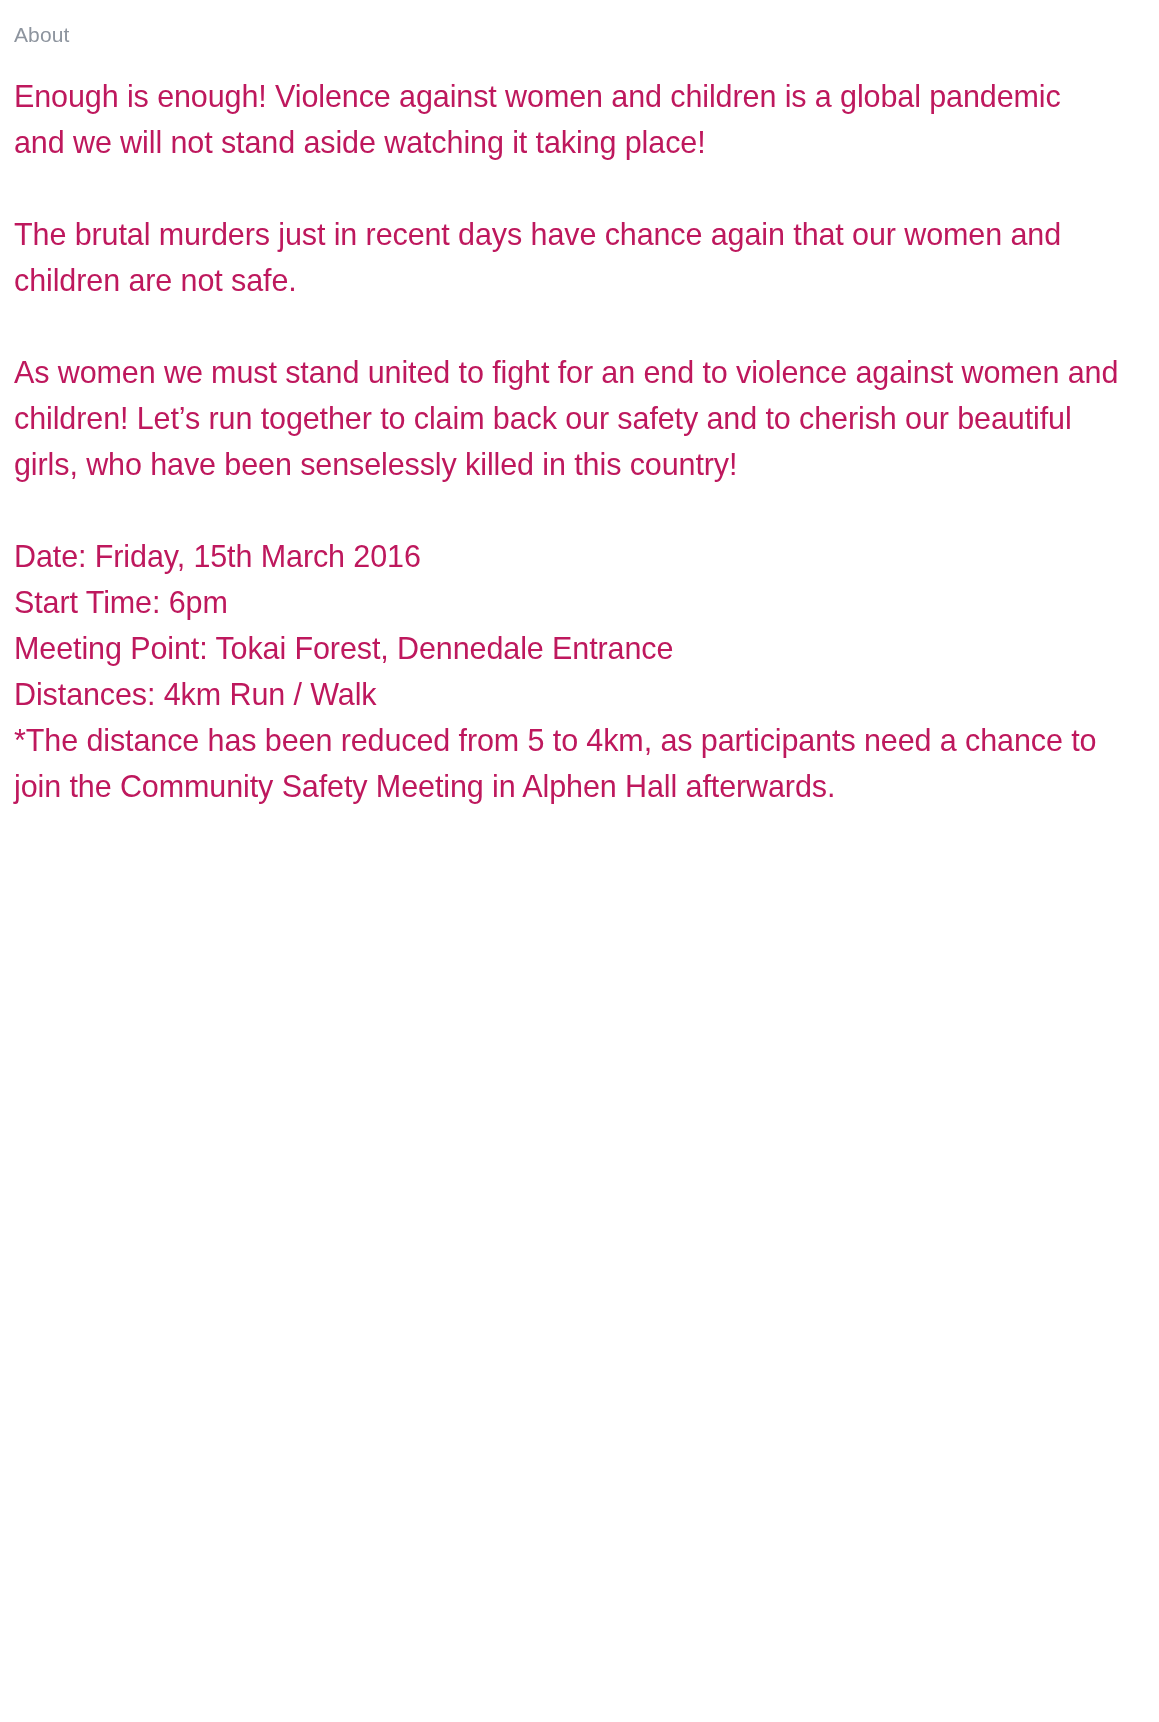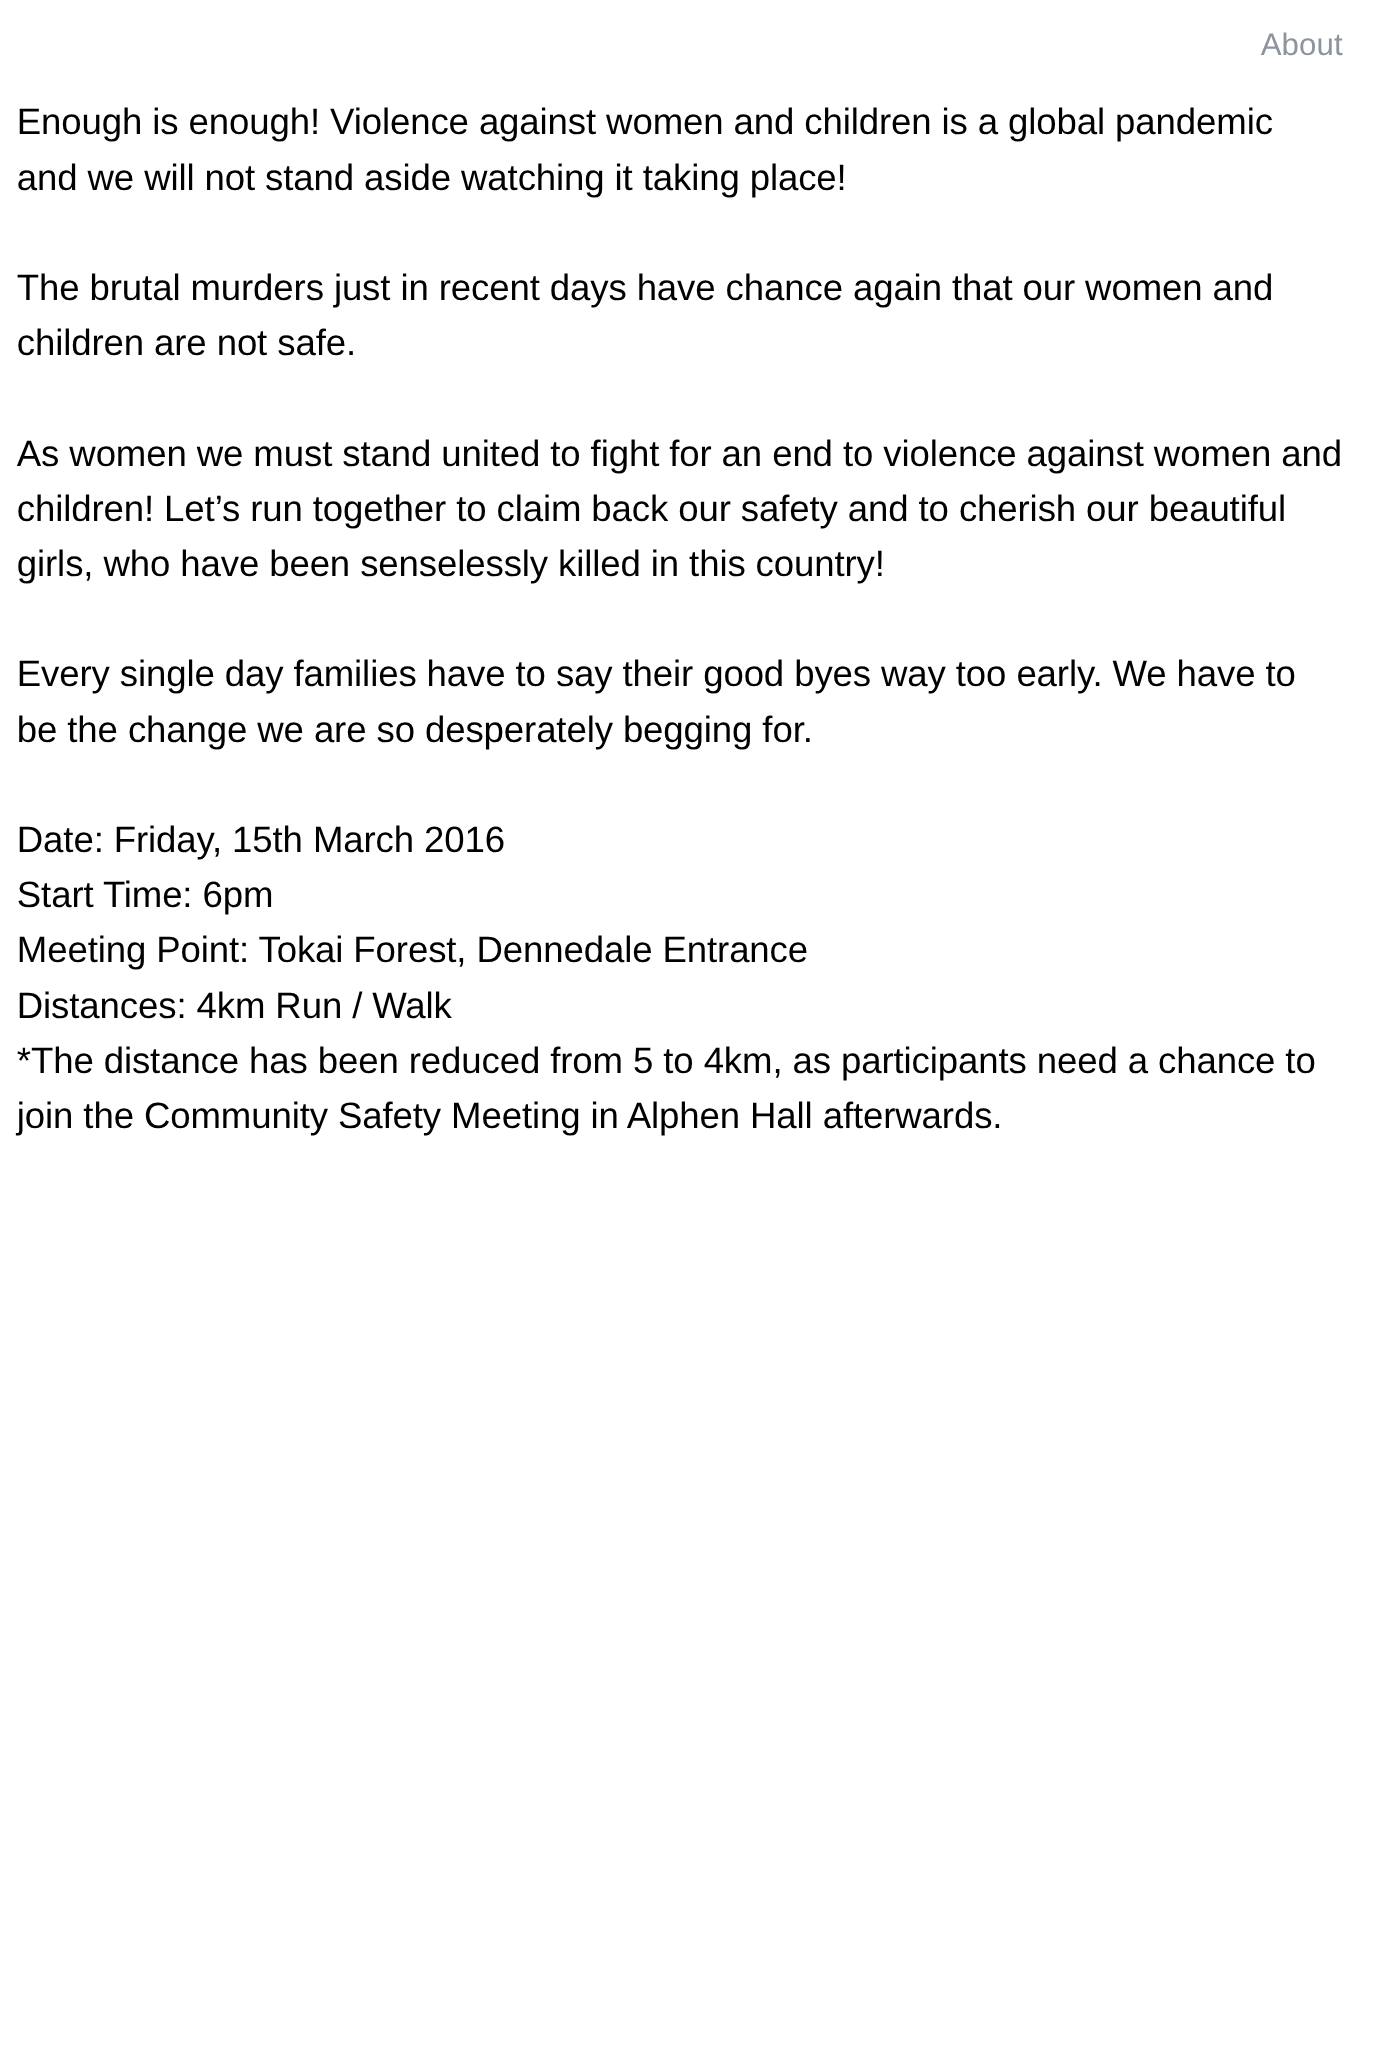--- a/index.html
+++ b/index.html
@@ -13,32 +13,31 @@
     font-family: "Liberation Sans", sans-serif;
     color: #1c1e21;
     -webkit-font-smoothing: antialiased;
   }
   .page {
     width: 1159px;
     box-sizing: border-box;
     padding: 22px 40px 0 14px;
   }
   .section-label {
-    font-size: 26px;
+    font-size: 21px;
     line-height: 1.2;
     color: #8d949e;
     font-weight: 400;
     margin: 0 0 26px 0;
     letter-spacing: 0.1px;
-    text-align: right;
   }
   .about-body {
     font-size: 30.5px;
     line-height: 46px;
-    color: #000000;
+    color: #be185d;
     font-weight: 400;
     letter-spacing: -0.1px;
   }
   .para {
     margin: 0 0 46px 0;
     white-space: pre-wrap;
   }
   .para:last-child {
     margin-bottom: 0;
   }
@@ -47,21 +46,20 @@
 <body>
 
 <div class="page">
 
   <div class="section-label">About</div>
 
   <div class="about-body">
     <p class="para">Enough is enough! Violence against women and children is a global pandemic and we will not stand aside watching it taking place!</p>
     <p class="para">The brutal murders just in recent days have chance again that our women and children are not safe.</p>
     <p class="para">As women we must stand united to fight for an end to violence against women and children! Let’s run together to claim back our safety and to cherish our beautiful girls, who have been senselessly killed in this country!</p>
-    <p class="para">Every single day families have to say their good byes way too early. We have to be the change we are so desperately begging for.</p>
     <p class="para">Date: Friday, 15th March 2016
 Start Time: 6pm
 Meeting Point: Tokai Forest, Dennedale Entrance
 Distances: 4km Run / Walk
 *The distance has been reduced from 5 to 4km, as participants need a chance to join the Community Safety Meeting in Alphen Hall afterwards.</p>
   </div>
 
 </div>
 
 </body></html>

